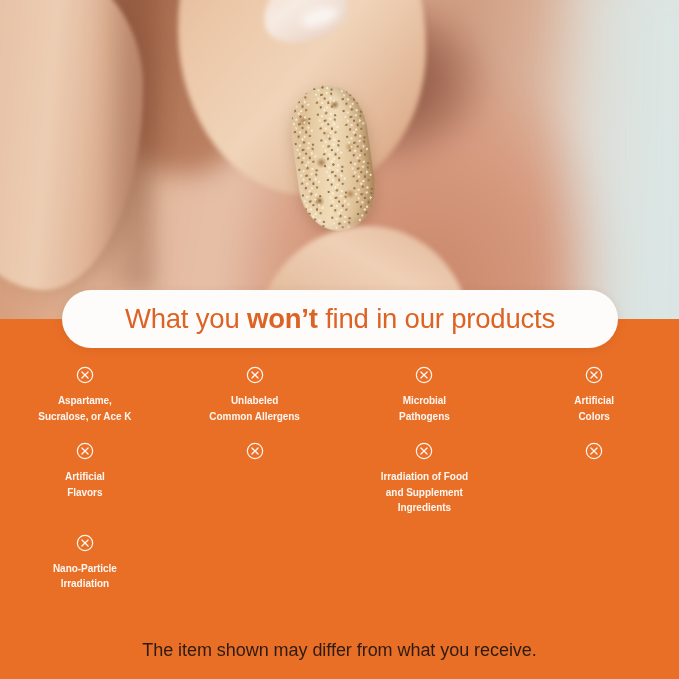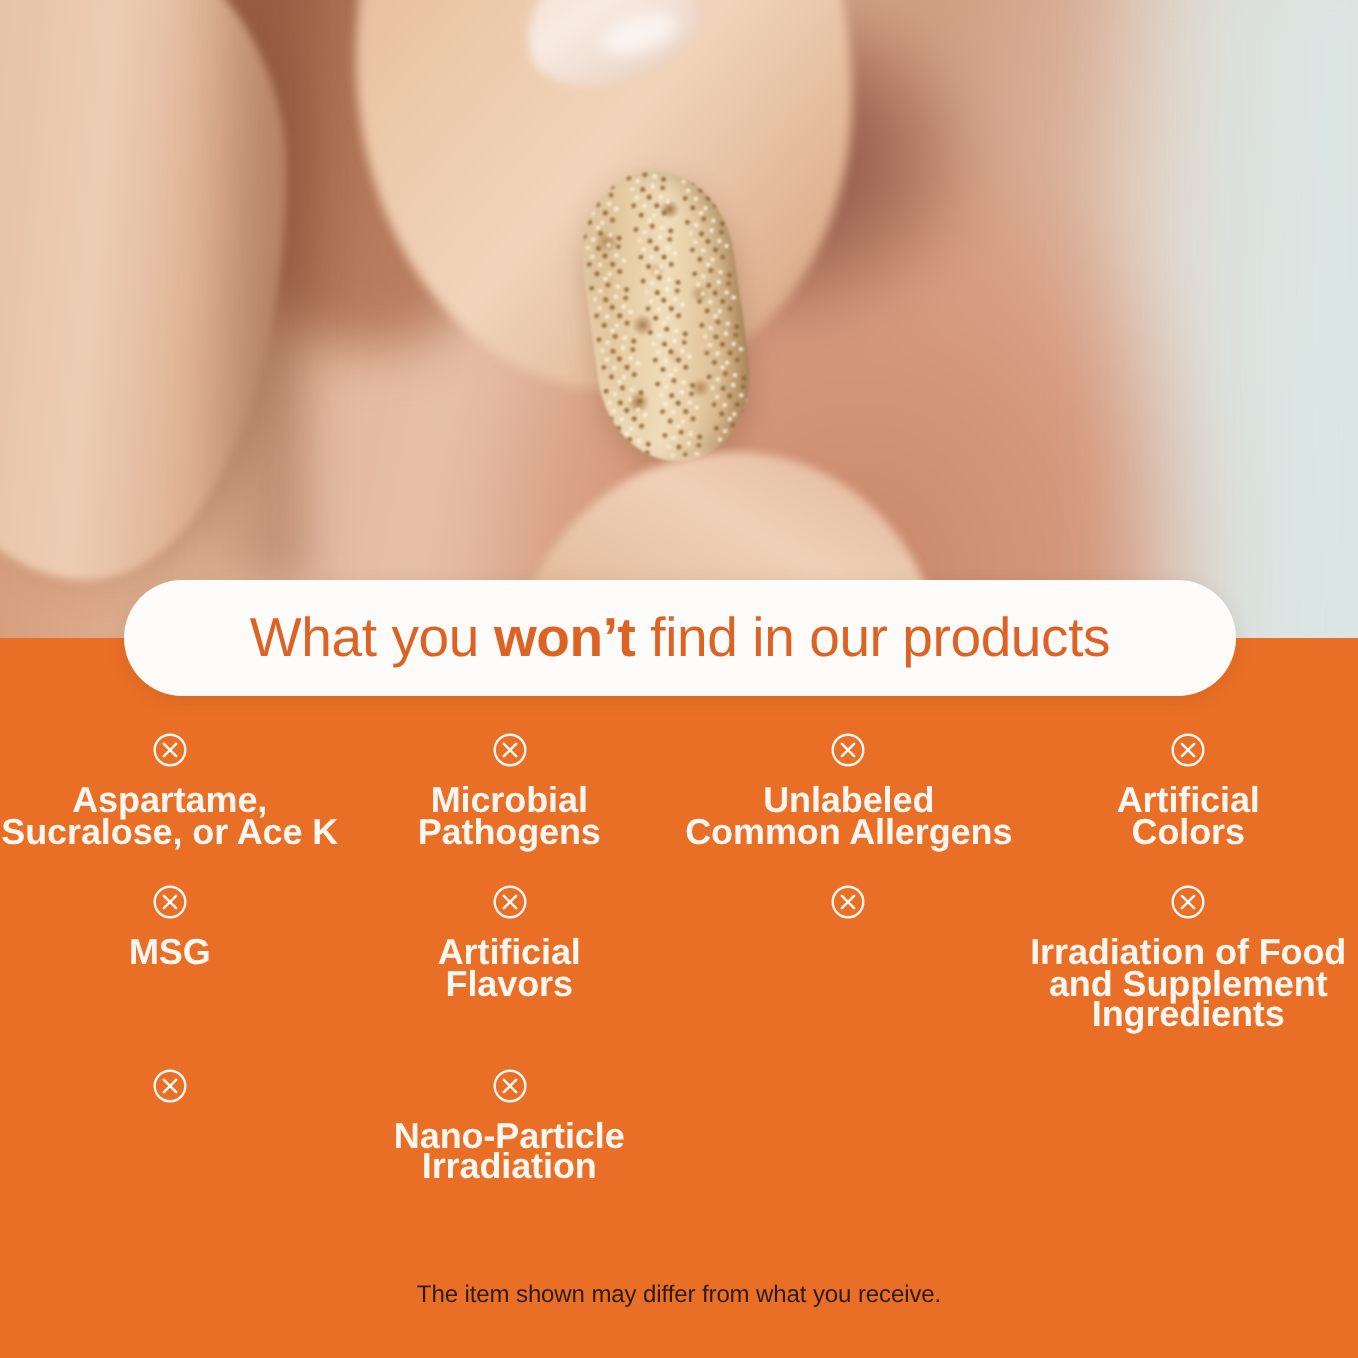--- a/index.html
+++ b/index.html
@@ -241,37 +241,37 @@
     flex-direction: column;
     align-items: center;
   }
   .xicon {
     width: 18px;
     height: 18px;
     display: block;
     margin-bottom: 9px;
   }
   .cell-label {
-    font-size: 18px;
+    font-size: 10px;
     line-height: 15.5px;
     color: #fdf6f1;
     text-align: center;
     font-weight: bold;
     white-space: pre-line;
     letter-spacing: -.05px;
   }
 
   
   .disclaimer {
     position: absolute;
     left: 0;
     top: 640px;
     width: 679px;
     text-align: center;
-    font-size: 12px;
+    font-size: 18px;
     color: #2d1b12;
     letter-spacing: -.05px;
   }
 </style>
 </head>
 <body>
 
 <div id="canvas">
 
   <div class="photo">
@@ -304,48 +304,40 @@
         </svg>
         <div class="cell-label">Aspartame,
 Sucralose, or Ace K</div>
       </div>
       <div class="cell">
         <svg class="xicon" viewBox="0 0 24 24">
           <circle cx="12" cy="12" r="10.2" fill="none" stroke="#fdf6f1" stroke-width="1.6"></circle>
           <line x1="7.9" y1="7.9" x2="16.1" y2="16.1" stroke="#fdf6f1" stroke-width="1.7" stroke-linecap="round"></line>
           <line x1="16.1" y1="7.9" x2="7.9" y2="16.1" stroke="#fdf6f1" stroke-width="1.7" stroke-linecap="round"></line>
         </svg>
+        <div class="cell-label">Unlabeled
+Common Allergens</div>
+      </div>
+      <div class="cell">
+        <svg class="xicon" viewBox="0 0 24 24">
+          <circle cx="12" cy="12" r="10.2" fill="none" stroke="#fdf6f1" stroke-width="1.6"></circle>
+          <line x1="7.9" y1="7.9" x2="16.1" y2="16.1" stroke="#fdf6f1" stroke-width="1.7" stroke-linecap="round"></line>
+          <line x1="16.1" y1="7.9" x2="7.9" y2="16.1" stroke="#fdf6f1" stroke-width="1.7" stroke-linecap="round"></line>
+        </svg>
         <div class="cell-label">Microbial
 Pathogens</div>
       </div>
       <div class="cell">
         <svg class="xicon" viewBox="0 0 24 24">
           <circle cx="12" cy="12" r="10.2" fill="none" stroke="#fdf6f1" stroke-width="1.6"></circle>
           <line x1="7.9" y1="7.9" x2="16.1" y2="16.1" stroke="#fdf6f1" stroke-width="1.7" stroke-linecap="round"></line>
           <line x1="16.1" y1="7.9" x2="7.9" y2="16.1" stroke="#fdf6f1" stroke-width="1.7" stroke-linecap="round"></line>
         </svg>
-        <div class="cell-label">Unlabeled
-Common Allergens</div>
-      </div>
-      <div class="cell">
-        <svg class="xicon" viewBox="0 0 24 24">
-          <circle cx="12" cy="12" r="10.2" fill="none" stroke="#fdf6f1" stroke-width="1.6"></circle>
-          <line x1="7.9" y1="7.9" x2="16.1" y2="16.1" stroke="#fdf6f1" stroke-width="1.7" stroke-linecap="round"></line>
-          <line x1="16.1" y1="7.9" x2="7.9" y2="16.1" stroke="#fdf6f1" stroke-width="1.7" stroke-linecap="round"></line>
-        </svg>
         <div class="cell-label">Artificial
 Colors</div>
-      </div>
-      <div class="cell">
-        <svg class="xicon" viewBox="0 0 24 24">
-          <circle cx="12" cy="12" r="10.2" fill="none" stroke="#fdf6f1" stroke-width="1.6"></circle>
-          <line x1="7.9" y1="7.9" x2="16.1" y2="16.1" stroke="#fdf6f1" stroke-width="1.7" stroke-linecap="round"></line>
-          <line x1="16.1" y1="7.9" x2="7.9" y2="16.1" stroke="#fdf6f1" stroke-width="1.7" stroke-linecap="round"></line>
-        </svg>
-        <div class="cell-label">MSG</div>
       </div>
       <div class="cell">
         <svg class="xicon" viewBox="0 0 24 24">
           <circle cx="12" cy="12" r="10.2" fill="none" stroke="#fdf6f1" stroke-width="1.6"></circle>
           <line x1="7.9" y1="7.9" x2="16.1" y2="16.1" stroke="#fdf6f1" stroke-width="1.7" stroke-linecap="round"></line>
           <line x1="16.1" y1="7.9" x2="7.9" y2="16.1" stroke="#fdf6f1" stroke-width="1.7" stroke-linecap="round"></line>
         </svg>
         <div class="cell-label">Artificial
 Flavors</div>
       </div>

